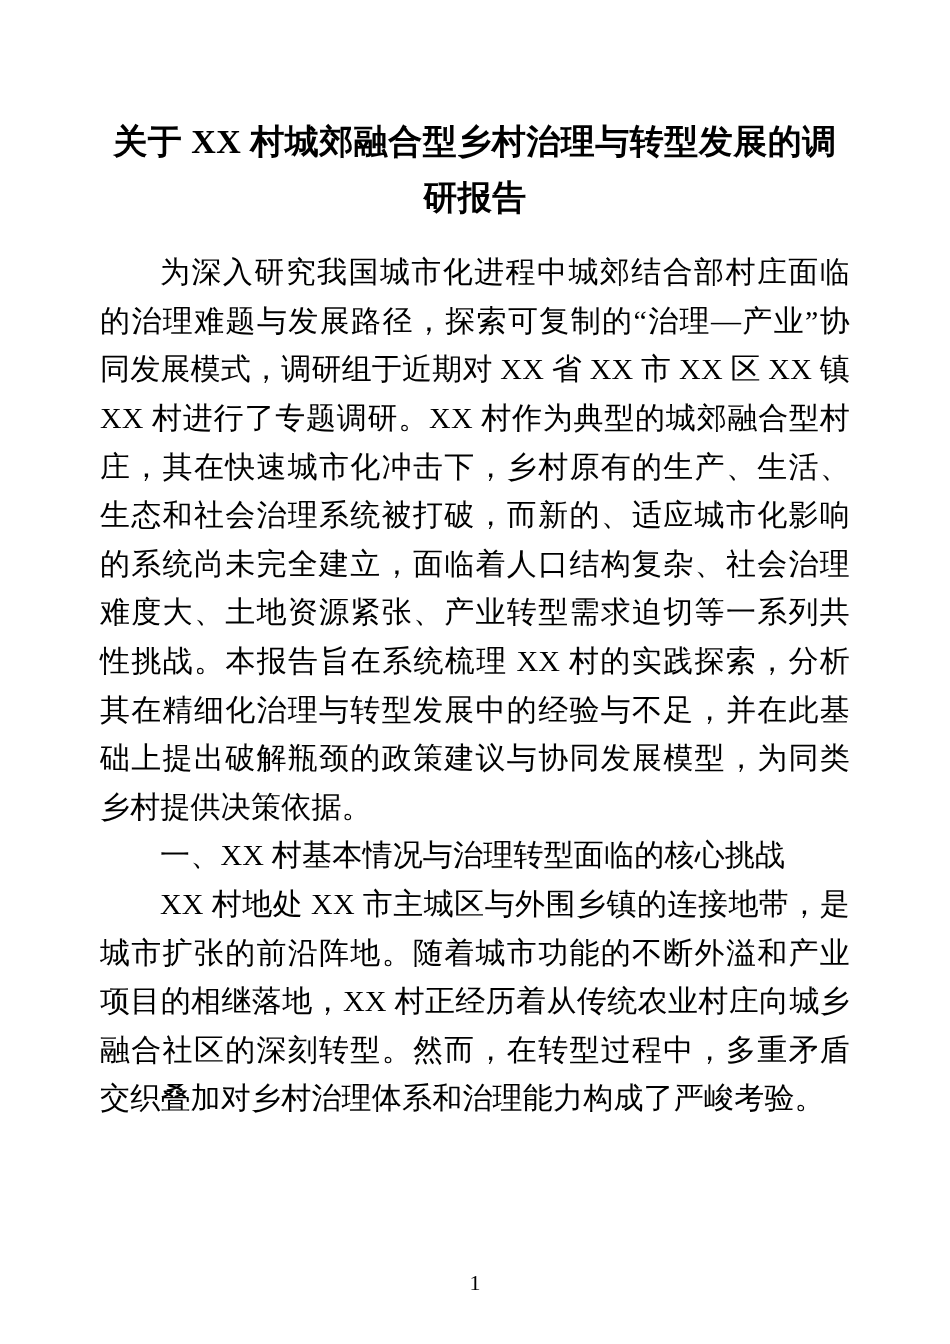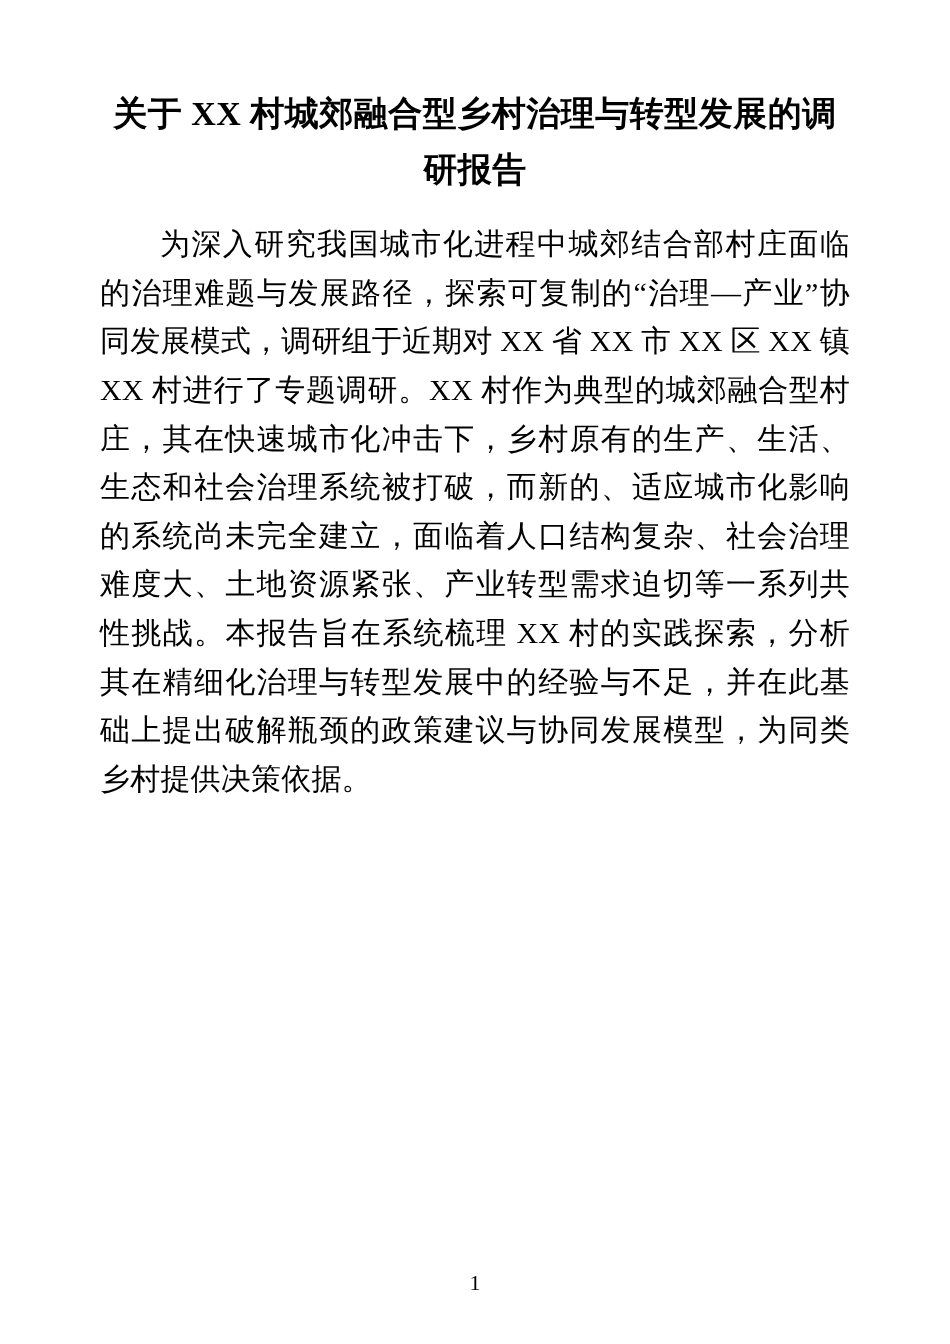--- a/index.html
+++ b/index.html
@@ -12,21 +12,21 @@
     height: 1344px;
     font-family: "Liberation Serif", "DejaVu Serif", serif;
     color: #000000;
     position: relative;
     overflow: hidden;
   }
   .page {
     width: 950px;
     height: 1344px;
     box-sizing: border-box;
-    padding: 86px 100px 40px 100px;
+    padding: 114px 100px 40px 100px;
     position: relative;
   }
   .doc-title {
     font-size: 34px;
     font-weight: bold;
     text-align: center;
     line-height: 1.65;
     letter-spacing: 0.5px;
     margin: 0 0 22px 0;
     font-family: "Liberation Serif", "DejaVu Serif", serif;
@@ -54,18 +54,20 @@
 </style>
 </head>
 <body>
 
 <div class="page">
 
   <h1 class="doc-title">关于 XX 村城郊融合型乡村治理与转型发展的调研报告</h1>
 
   <p class="para">为深入研究我国城市化进程中城郊结合部村庄面临的治理难题与发展路径，探索可复制的“治理—产业”协同发展模式，调研组于近期对 XX 省 XX 市 XX 区 XX 镇 XX 村进行了专题调研。XX 村作为典型的城郊融合型村庄，其在快速城市化冲击下，乡村原有的生产、生活、生态和社会治理系统被打破，而新的、适应城市化影响的系统尚未完全建立，面临着人口结构复杂、社会治理难度大、土地资源紧张、产业转型需求迫切等一系列共性挑战。本报告旨在系统梳理 XX 村的实践探索，分析其在精细化治理与转型发展中的经验与不足，并在此基础上提出破解瓶颈的政策建议与协同发展模型，为同类乡村提供决策依据。</p>
 
+  <p class="para">一、XX 村基本情况与治理转型面临的核心挑战</p>
 
+  <p class="para">XX 村地处 XX 市主城区与外围乡镇的连接地带，是城市扩张的前沿阵地。随着城市功能的不断外溢和产业项目的相继落地，XX 村正经历着从传统农业村庄向城乡融合社区的深刻转型。然而，在转型过程中，多重矛盾交织叠加对乡村治理体系和治理能力构成了严峻考验。</p>
 
 
   <div class="page-number">1</div>
 
 </div>
 
 </body></html>

